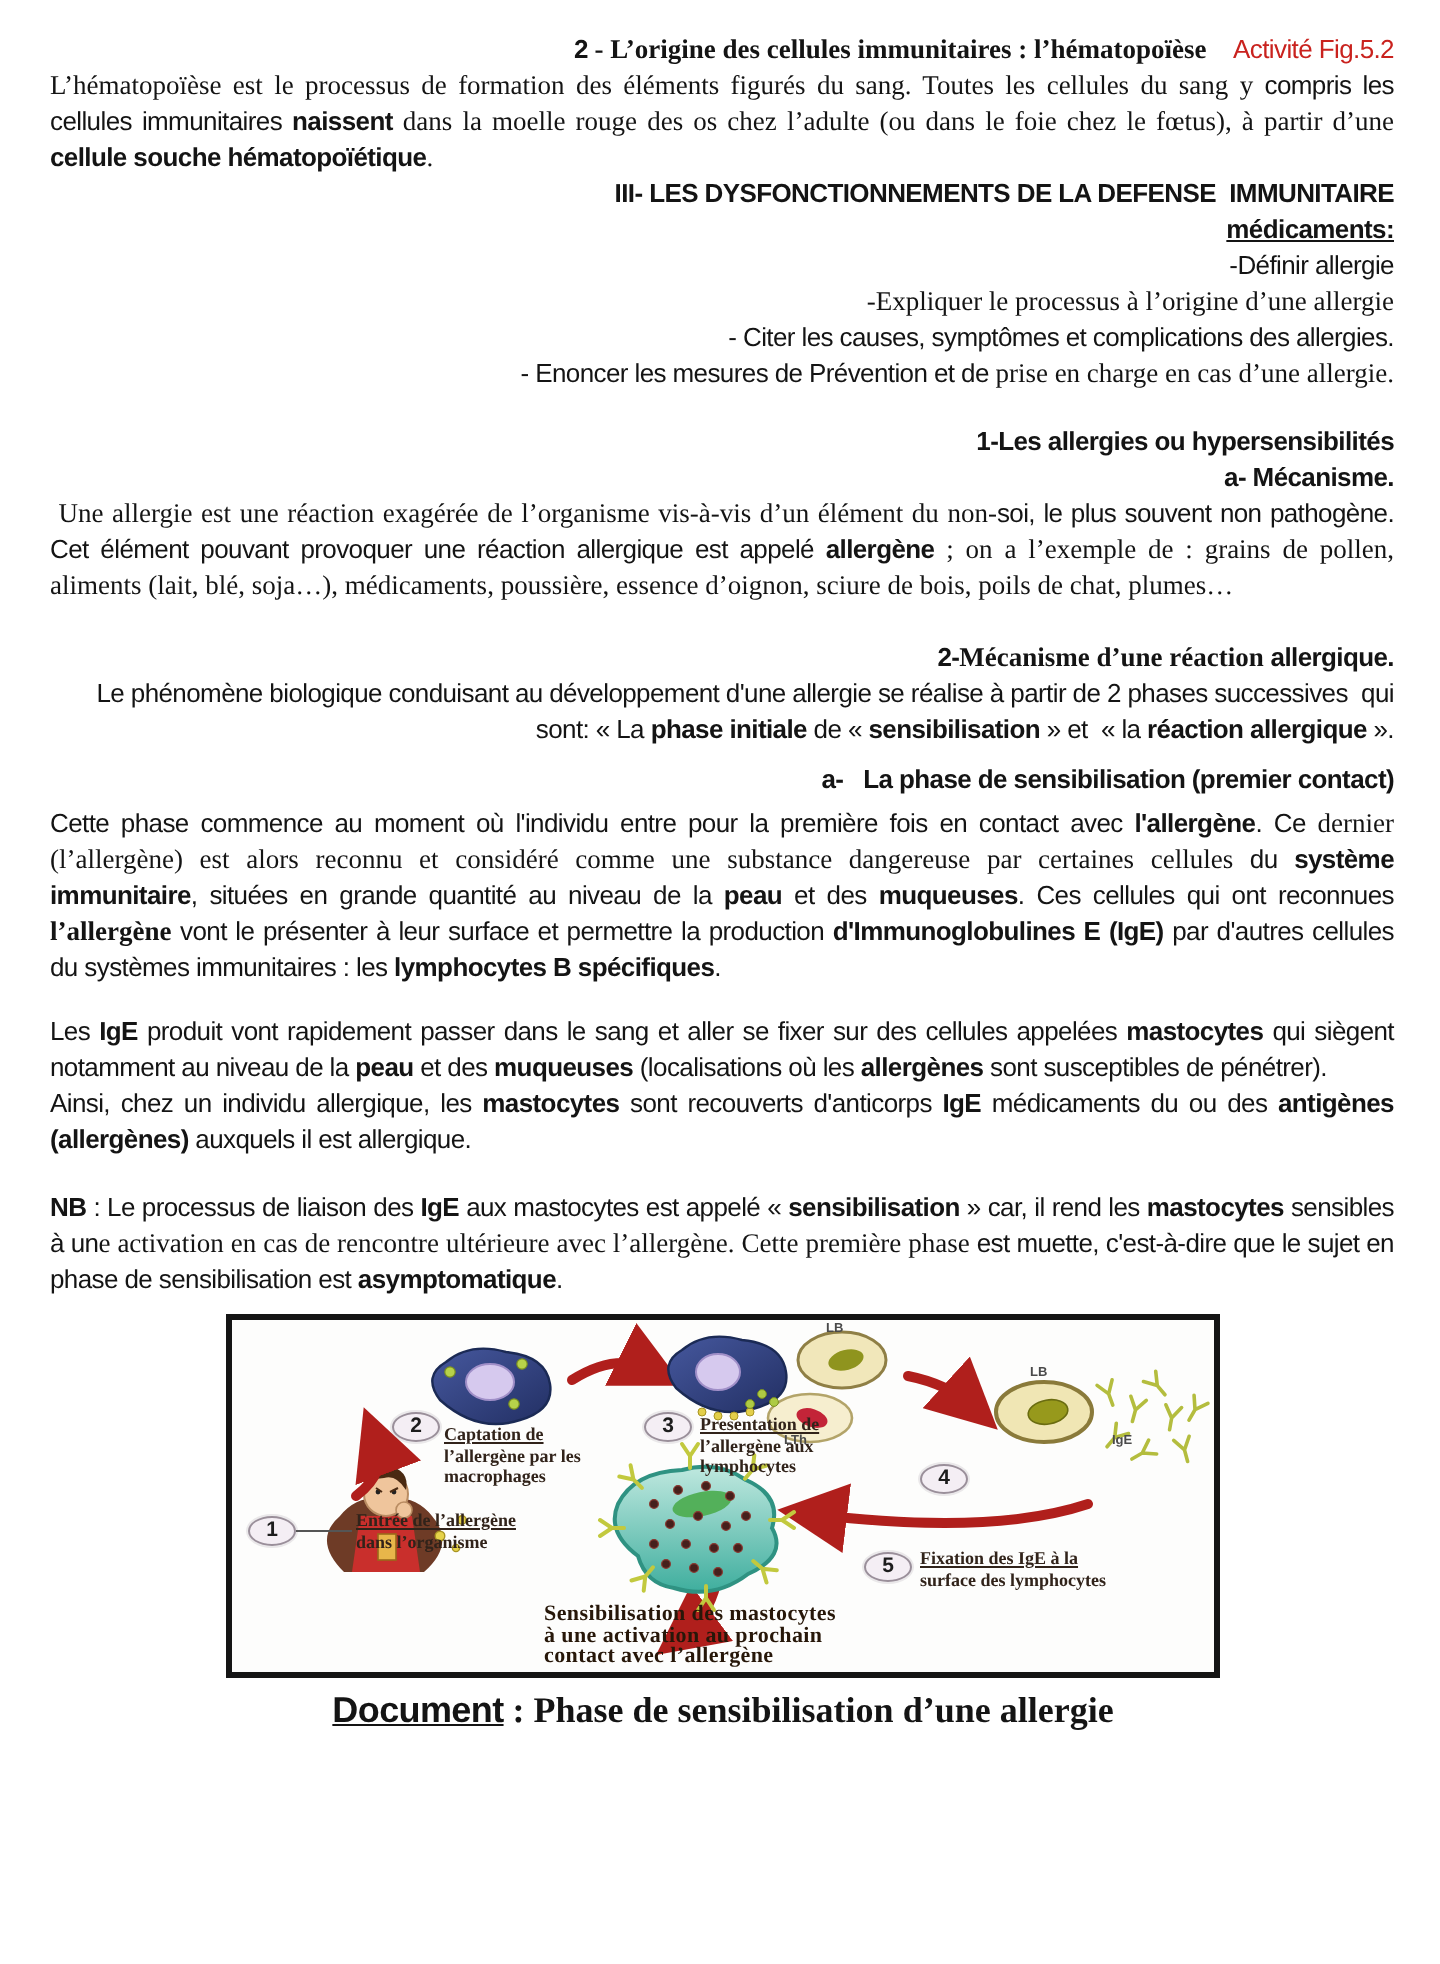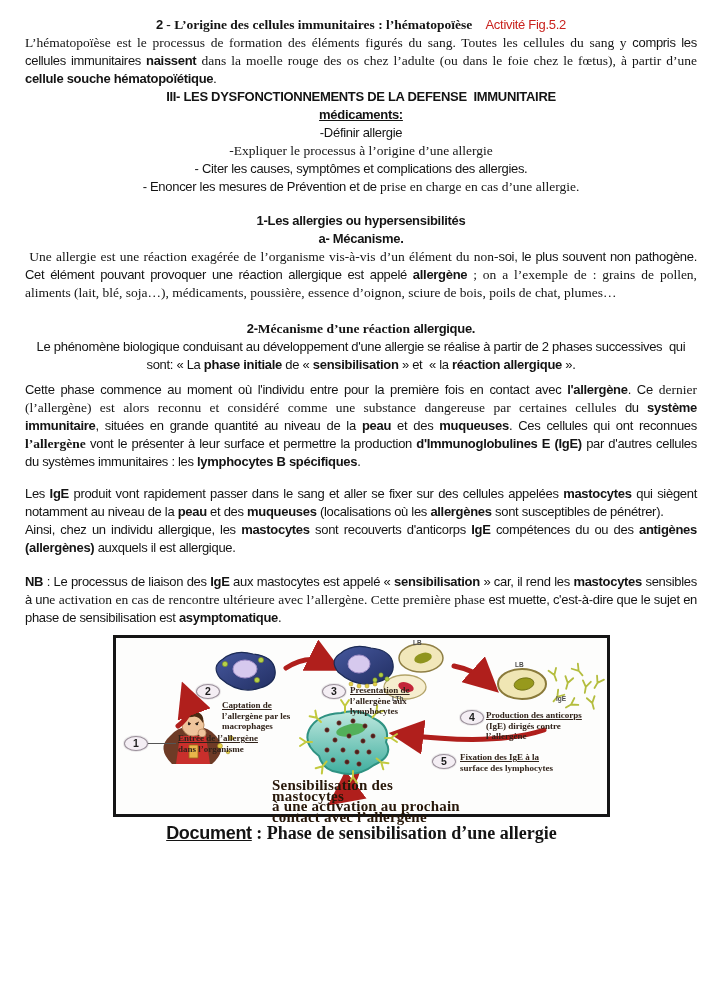--- a/index.html
+++ b/index.html
@@ -3,21 +3,21 @@
 <meta charset="utf-8">
 <style>
   html,body{margin:0;padding:0;}
   body{
     width:720px;height:982px;overflow:hidden;background:#ffffff;
     font-family:"Liberation Sans",sans-serif;color:#141414;
   }
   .page{box-sizing:border-box;width:720px;height:982px;padding:16px 23px 0 25px;}
   
   .doc{width:672px;}
-  .blk{font-size:13px;line-height:18px;letter-spacing:-0.3px;text-align:center;}
+  .blk{font-size:13px;line-height:18px;letter-spacing:-0.3px;text-align:right;}
   .blk span{white-space:pre-wrap;}
   .b{font-weight:bold;}
   .sf{font-family:"Liberation Serif",serif;letter-spacing:0;font-size:13.5px;}
   .u{text-decoration:underline;}
   .j{text-align:justify;}
   .ind{padding-left:28px;}
   .m4{margin-bottom:4px;} .m7{margin-bottom:7px;} .m8{margin-bottom:8px;}
   .m14{margin-bottom:14px;} .m16{margin-bottom:16px;} .m18{margin-bottom:18px;}
   
   .figure-wrap{margin-left:88px;width:497px;}
@@ -38,21 +38,21 @@
     font-size:9px;line-height:10.5px;color:#31231a;
   }
   .slabel .l1{display:block;text-decoration:underline;}
   .slabel .lrest{display:block;white-space:pre-line;}
   .tiny{
     position:absolute;font-size:6.5px;font-weight:bold;color:#4a4a4a;
     letter-spacing:0;line-height:7px;
   }
   .note{
     position:absolute;left:156px;top:142px;width:190px;
-    font-family:"Liberation Serif",serif;font-weight:bold;font-size:15px;
+    font-family:"Liberation Serif",serif;font-weight:bold;font-size:11px;
     line-height:10.5px;color:#271709;white-space:pre-line;letter-spacing:.2px;
   }
   .figure-caption{margin-top:6px;text-align:center;font-size:18px;line-height:20px;}
   .cap-doc{font-weight:bold;text-decoration:underline;letter-spacing:-0.3px;}
   .cap-sep,.cap-rest{font-family:"Liberation Serif",serif;font-weight:bold;letter-spacing:0;}
 </style>
 </head>
 <body>
 
 <div class="page">
@@ -64,23 +64,24 @@
       <div class="blk"><span class="b u">médicaments:</span></div>
       <div class="blk"><span>-Définir allergie</span></div>
       <div class="blk"><span class="sf">-Expliquer le processus à l’origine d’une allergie</span></div>
       <div class="blk"><span>- Citer les causes, symptômes et complications des allergies.</span></div>
       <div class="blk m16"><span>- Enoncer les mesures de Prévention et de </span><span class="sf">prise en charge en cas d’une allergie.</span></div>
       <div class="blk"><span class="b">1-Les allergies ou hypersensibilités</span></div>
       <div class="blk"><span class="b">a- Mécanisme.</span></div>
       <div class="blk j m18"><span class="sf">&nbsp;Une allergie est une réaction exagérée de l’organisme vis-à-vis d’un élément du non-</span><span>soi, le plus souvent non pathogène. Cet élément pouvant provoquer une réaction allergique est appelé </span><span class="b">allergène</span><span class="sf">&nbsp;; on a l’exemple de : grains de pollen, aliments (lait, blé, soja…), médicaments, poussière, essence d’oignon, sciure de bois, poils de chat, plumes…</span></div>
       <div class="blk"><span class="b">2-</span><span class="b sf">Mécanisme d’une réaction </span><span class="b">allergique.</span></div>
       <div class="blk m7"><span>Le phénomène biologique conduisant au développement d'une allergie se réalise à partir de 2 phases successives &nbsp;qui sont: « La </span><span class="b">phase initiale</span><span> de « </span><span class="b">sensibilisation</span><span> » et &nbsp;« la </span><span class="b">réaction allergique</span><span> ».</span></div>
+      <div class="blk ind m4"><span class="b">a-&nbsp;&nbsp; La phase de sensibilisation (premier contact)</span></div>
       <div class="blk j m14"><span>Cette phase commence au moment où l'individu entre pour la première fois en contact avec </span><span class="b">l'allergène</span><span>. Ce </span><span class="sf">dernier (l’allergène) est alors reconnu et considéré comme une substance dangereuse par certaines cellules </span><span>du </span><span class="b">système immunitaire</span><span>, situées en grande quantité au niveau de la </span><span class="b">peau</span><span> et des </span><span class="b">muqueuses</span><span>. Ces cellules qui ont reconnues </span><span class="b sf">l’allergène</span><span> vont le présenter à leur surface et permettre la production </span><span class="b">d'Immunoglobulines E (IgE)</span><span> par d'autres cellules du systèmes immunitaires&nbsp;: les </span><span class="b">lymphocytes B spécifiques</span><span>.</span></div>
       <div class="blk j"><span>Les </span><span class="b">IgE</span><span> produit vont rapidement passer dans le sang et aller se fixer sur des cellules appelées </span><span class="b">mastocytes</span><span> qui siègent notamment au niveau de la </span><span class="b">peau</span><span> et des </span><span class="b">muqueuses</span><span> (localisations où les </span><span class="b">allergènes</span><span> sont susceptibles de pénétrer).</span></div>
-      <div class="blk j m16"><span>Ainsi, chez un individu allergique, les </span><span class="b">mastocytes</span><span> sont recouverts d'anticorps </span><span class="b">IgE</span><span> compétences du ou des </span><span class="b">antigènes (allergènes)</span><span> auxquels il est allergique.</span></div>
+      <div class="blk j m16"><span>Ainsi, chez un individu allergique, les </span><span class="b">mastocytes</span><span> sont recouverts d'anticorps </span><span class="b">IgE</span><span> médicaments du ou des </span><span class="b">antigènes (allergènes)</span><span> auxquels il est allergique.</span></div>
       <div class="blk j m8"><span class="b">NB</span><span> : Le processus de liaison des </span><span class="b">IgE</span><span> aux mastocytes est appelé « </span><span class="b">sensibilisation</span><span> » car, il rend les </span><span class="b">mastocytes</span><span> sensibles à un</span><span class="sf">e activation en cas de rencontre ultérieure avec l’allergène. Cette première phase </span><span>est muette, c'est-à-dire que le sujet en phase de sensibilisation est </span><span class="b">asymptomatique</span><span>.</span></div>
     </div>
 
   <div class="figure-wrap">
     <div class="figure-box">
 
       <svg class="fig-svg" width="491" height="176" viewBox="0 0 491 176">
         <defs>
           <linearGradient id="blueCell" x1="0" y1="0" x2="1" y2="1">
             <stop offset="0" stop-color="#46589e"></stop>
@@ -208,35 +209,30 @@
       <span class="badge" style="left:80px;top:46px">2</span>
       <span class="badge" style="left:206px;top:46px">3</span>
       <span class="badge" style="left:344px;top:72px">4</span>
       <span class="badge" style="left:316px;top:116px">5</span>
       <div class="conn" style="left:32px;top:105px;width:28px"></div>
 
       <div class="slabel" style="left:62px;top:95px">
         <span class="l1">Entrée de l’allergène</span>
         <span class="lrest">dans l’organisme</span>
       </div>
-      <div class="slabel" style="left:106px;top:62px">
+      <div class="slabel" style="left:106px;top:52px">
         <span class="l1">Captation de</span>
         <span class="lrest">l’allergène par les
 macrophages</span>
       </div>
       <div class="slabel" style="left:234px;top:47px">
         <span class="l1">Presentation de</span>
         <span class="lrest">l’allergène aux
 lymphocytes</span>
       </div>
-      <div class="slabel" style="left:370px;top:72px">
-        <span class="l1">Production des anticorps</span>
-        <span class="lrest">(IgE) dirigés contre
-l’allergène</span>
-      </div>
       <div class="slabel" style="left:344px;top:114px">
         <span class="l1">Fixation des IgE à la</span>
         <span class="lrest">surface des lymphocytes</span>
       </div>
 
       <span class="tiny" style="left:297px;top:1px">LB</span>
       <span class="tiny" style="left:276px;top:57px">LTh</span>
       <span class="tiny" style="left:399px;top:23px">LB</span>
       <span class="tiny" style="left:440px;top:57px">IgE</span>
 

